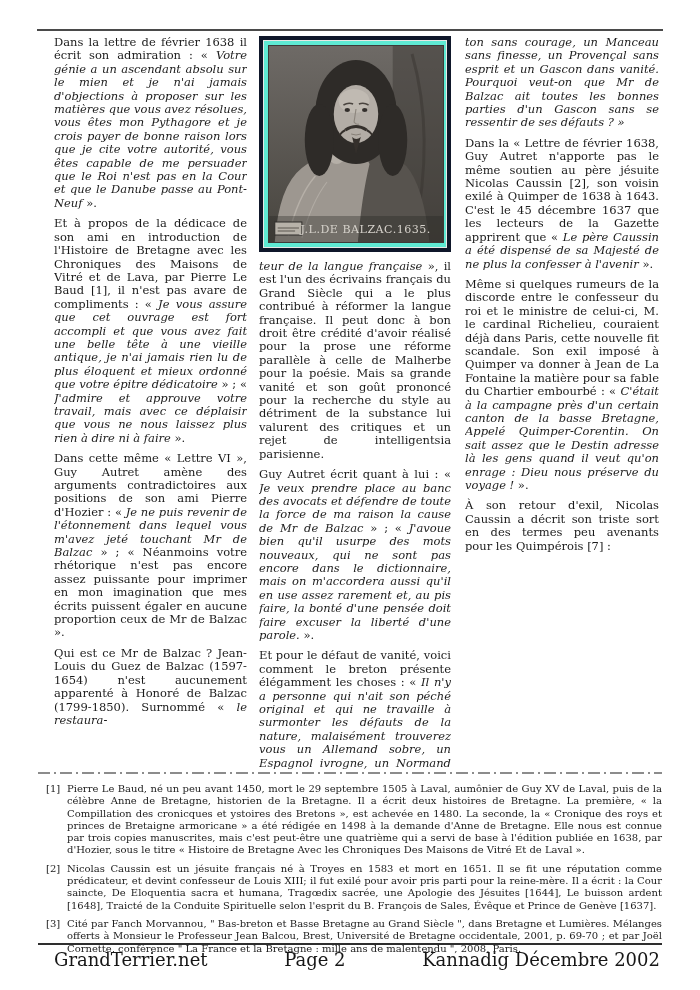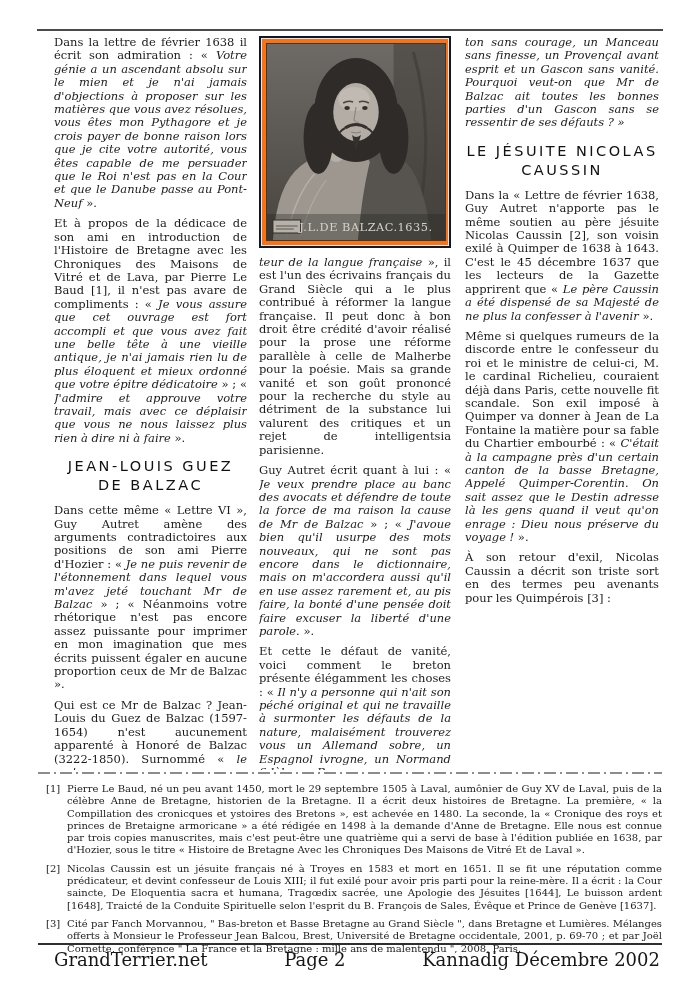--- a/index.html
+++ b/index.html
@@ -19,22 +19,22 @@
   .col p { margin:0 0 7px 0; }
   .it { font-style:italic; }
 
   h2.hand {
     font-family:"DejaVu Sans", sans-serif; font-weight:400;
     font-size:14.5px; letter-spacing:2.5px; text-align:center;
     line-height:19px; margin:12px 0 9px 0; color:#111;
   }
 
   figure.portrait {
-    margin:0 0 8px 0; padding:5px; border:2px solid #0f172a;
-    background:#f97316; box-shadow:inset 0 0 0 1px #e8e8e6;
+    margin:0 0 8px 0; padding:5px; border:4px solid #0f172a;
+    background:#5eead4; box-shadow:inset 0 0 0 1px #e8e8e6;
   }
   figure.portrait svg { display:block; width:100%; height:196px; border:1px solid #3c3a38; }
 
   .fn-sep {
     position:absolute; left:38px; right:38px; top:772px; height:2px;
     background-image:repeating-linear-gradient(90deg,#8c8c8c 0 12px, transparent 12px 16px, #8c8c8c 16px 18px, transparent 18px 22px);
   }
   .footnotes {
     position:absolute; left:46px; right:38px; top:783px;
     font-size:10px; line-height:12.3px; text-align:justify;
@@ -51,23 +51,22 @@
 </style>
 </head>
 <body>
 
 <div class="page">
   <div class="top-rule"></div>
 
   <div class="col col-left">
     <p><span>Dans la lettre de février 1638 il écrit son admiration : « </span><span class="it">Votre génie a un ascendant absolu sur le mien et je n'ai jamais d'objections à proposer sur les matières que vous avez résolues, vous êtes mon Pythagore et je crois payer de bonne raison lors que je cite votre autorité, vous êtes capable de me persuader que le Roi n'est pas en la Cour et que le Danube passe au Pont-Neuf</span><span> ».</span></p>
     <p><span>Et à propos de la dédicace de son ami en introduction de l'Histoire de Bretagne avec les Chroniques des Maisons de Vitré et de Lava, par Pierre Le Baud [1], il n'est pas avare de compliments : « </span><span class="it">Je vous assure que cet ouvrage est fort accompli et que vous avez fait une belle tête à une vieille antique, je n'ai jamais rien lu de plus éloquent et mieux ordonné que votre épitre dédicatoire</span><span> » ; « </span><span class="it">J'admire et approuve votre travail, mais avec ce déplaisir que vous ne nous laissez plus rien à dire ni à faire</span><span> ».</span></p>
-    <h2 class="hand">JEAN-LOUIS GUEZ DE BALZAC</h2>
     <p><span>Dans cette même « Lettre VI », Guy Autret amène des arguments contradictoires aux positions de son ami Pierre d'Hozier : « </span><span class="it">Je ne puis revenir de l'étonnement dans lequel vous m'avez jeté touchant Mr de Balzac</span><span> » ; « Néanmoins votre rhétorique n'est pas encore assez puissante pour imprimer en mon imagination que mes écrits puissent égaler en aucune proportion ceux de Mr de Balzac ».</span></p>
-    <p><span>Qui est ce Mr de Balzac ? Jean-Louis du Guez de Balzac (1597-1654) n'est aucunement apparenté à Honoré de Balzac (3222-1850). Surnommé « </span><span class="it">le restaura-</span></p>
+    <p><span>Qui est ce Mr de Balzac ? Jean-Louis du Guez de Balzac (1597-1654) n'est aucunement apparenté à Honoré de Balzac (1799-1850). Surnommé « </span><span class="it">le restaura-</span></p>
   </div>
 
   <div class="col col-mid">
     <figure class="portrait">
       <svg viewBox="0 0 180 196" preserveAspectRatio="none" xmlns="http://www.w3.org/2000/svg">
         <defs>
           <linearGradient id="bgG" x1="0" y1="0" x2="0" y2="1">
             <stop offset="0" stop-color="#6e6a66"></stop>
               <stop offset="1" stop-color="#48453f"></stop>
           </linearGradient>
@@ -107,29 +106,28 @@
         <g>
           <rect x="0" y="170" width="180" height="26" fill="#262422" opacity="0.35"></rect>
           <rect x="6" y="176" width="28" height="13" fill="#b7b2a9" stroke="#2e2c2a" stroke-width="1"></rect>
           <path d="M9,182 h22 M9,185 h18" stroke="#5a554e" stroke-width="1" fill="none"></path>
           <text x="100" y="187" text-anchor="middle" font-family="DejaVu Serif, serif" font-size="11.5" letter-spacing="0.5" fill="#d6d2cb">J.L.DE BALZAC.1635.</text>
         </g>
       </svg>
     </figure>
     <p><span class="it">teur de la langue française</span><span> », il est l'un des écrivains français du Grand Siècle qui a le plus contribué à réformer la langue française. Il peut donc à bon droit être crédité d'avoir réalisé pour la prose une réforme parallèle à celle de Malherbe pour la poésie. Mais sa grande vanité et son goût prononcé pour la recherche du style au détriment de la substance lui valurent des critiques et un rejet de intelligentsia parisienne.</span></p>
     <p><span>Guy Autret écrit quant à lui : « </span><span class="it">Je veux prendre place au banc des avocats et défendre de toute la force de ma raison la cause de Mr de Balzac</span><span> » ; « </span><span class="it">J'avoue bien qu'il usurpe des mots nouveaux, qui ne sont pas encore dans le dictionnaire, mais on m'accordera aussi qu'il en use assez rarement et, au pis faire, la bonté d'une pensée doit faire excuser la liberté d'une parole.</span><span> ».</span></p>
-    <p><span>Et cette le défaut de vanité, voici comment le breton présente élégamment les choses : « </span><span class="it">Il n'y a personne qui n'ait son péché original et qui ne travaille à surmonter les défauts de la nature, malaisément trouverez vous un Allemand sobre, un Espagnol ivrogne, un Normand fidèle, un Bre-</span></p>
+    <p><span>Et pour le défaut de vanité, voici comment le breton présente élégamment les choses : « </span><span class="it">Il n'y a personne qui n'ait son péché original et qui ne travaille à surmonter les défauts de la nature, malaisément trouverez vous un Allemand sobre, un Espagnol ivrogne, un Normand fidèle, un Bre-</span></p>
   </div>
 
   <div class="col col-right">
-    <p><span class="it">ton sans courage, un Manceau sans finesse, un Provençal avant esprit et un Gascon sans vanité. Pourquoi veut-on que Mr de Balzac ait toutes les bonnes parties d'un Gascon sans se ressentir de ses défauts ? »</span></p>
-    <h2 class="hand">LE JÉSUITE NICOLAS CAUSSIN</h2>
+    <p><span class="it">ton sans courage, un Manceau sans finesse, un Provençal sans esprit et un Gascon dans vanité. Pourquoi veut-on que Mr de Balzac ait toutes les bonnes parties d'un Gascon sans se ressentir de ses défauts ? »</span></p>
     <p><span>Dans la « Lettre de février 1638, Guy Autret n'apporte pas le même soutien au père jésuite Nicolas Caussin [2], son voisin exilé à Quimper de 1638 à 1643. C'est le 45 décembre 1637 que les lecteurs de la Gazette apprirent que « </span><span class="it">Le père Caussin a été dispensé de sa Majesté de ne plus la confesser à l'avenir</span><span> ».</span></p>
     <p><span>Même si quelques rumeurs de la discorde entre le confesseur du roi et le ministre de celui-ci, M. le cardinal Richelieu, couraient déjà dans Paris, cette nouvelle fit scandale. Son exil imposé à Quimper va donner à Jean de La Fontaine la matière pour sa fable du Chartier embourbé : « </span><span class="it">C'était à la campagne près d'un certain canton de la basse Bretagne, Appelé Quimper-Corentin. On sait assez que le Destin adresse là les gens quand il veut qu'on enrage : Dieu nous préserve du voyage !</span><span> ».</span></p>
-    <p><span>À son retour d'exil, Nicolas Caussin a décrit son triste sort en des termes peu avenants pour les Quimpérois [3] :</span></p>
+    <p><span>À son retour d'exil, Nicolas Caussin a décrit son triste sort en des termes peu avenants pour les Quimpérois [7] :</span></p>
   </div>
 
   <div class="fn-sep"></div>
   <div class="footnotes">
     <div class="fn">
       <span class="fn-marker">[1]</span>
       <span class="fn-text">Pierre Le Baud, né un peu avant 1450, mort le 29 septembre 1505 à Laval, aumônier de Guy XV de Laval, puis de la célèbre Anne de Bretagne, historien de la Bretagne. Il a écrit deux histoires de Bretagne. La première, « la Compillation des cronicques et ystoires des Bretons », est achevée en 1480. La seconde, la « Cronique des roys et princes de Bretaigne armoricane » a été rédigée en 1498 à la demande d'Anne de Bretagne. Elle nous est connue par trois copies manuscrites, mais c'est peut-être une quatrième qui a servi de base à l'édition publiée en 1638, par d'Hozier, sous le titre « Histoire de Bretagne Avec les Chroniques Des Maisons de Vitré Et de Laval ».</span>
     </div>
     <div class="fn">
       <span class="fn-marker">[2]</span>

